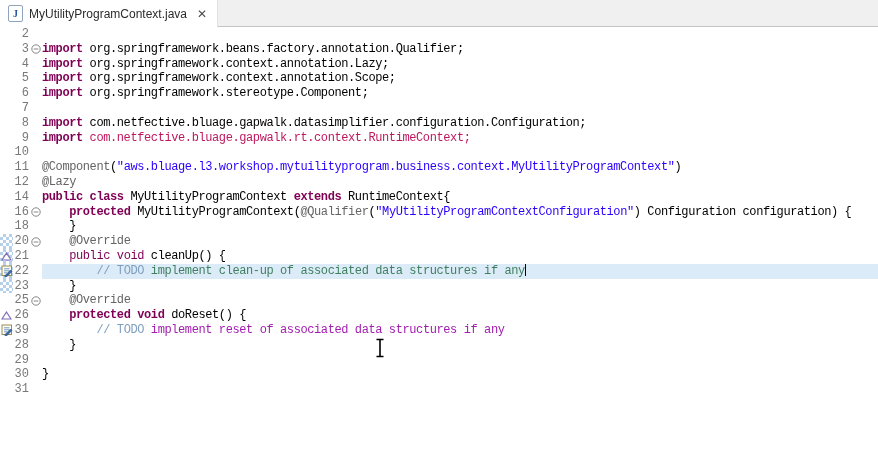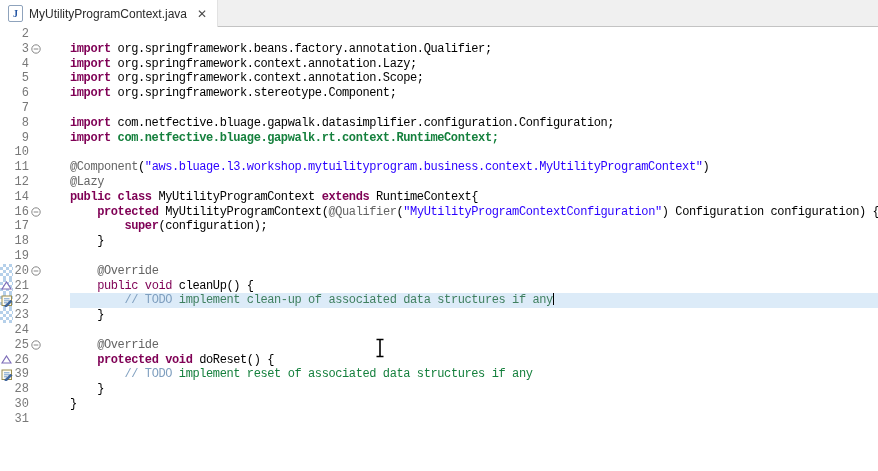--- a/index.html
+++ b/index.html
@@ -33,21 +33,21 @@
     position:absolute;top:27px;left:0;right:0;bottom:0;background:#ffffff;
     font-family:"Liberation Mono","DejaVu Sans Mono",monospace;
     font-size:12px;letter-spacing:-0.4px;cursor:text;z-index:1;
   }
   .line{display:flex;height:14.8px;line-height:14.8px;white-space:pre;}
   .mcol{flex:0 0 13px;display:flex;align-items:center;justify-content:center;position:relative;}
   .mcol.hatch{background:repeating-conic-gradient(#b5d0ea 0% 25%, #ffffff 0% 50%) 0 0/6px 6px;}
   .mcol svg{display:block;}
   .num{flex:0 0 16px;text-align:right;color:#787878;letter-spacing:0;}
   .fold{flex:0 0 13px;display:flex;align-items:center;justify-content:center;}
-  .code{flex:1 1 auto;color:#000000;margin-left:28px;}
+  .code{flex:1 1 auto;color:#000000;}
   .line.current .code{background:#dcebf8;}
   .caret{display:inline-block;width:1.5px;height:12px;background:#000000;vertical-align:-2px;}
 
   
   .ibeam{position:absolute;z-index:5;pointer-events:none;}
 </style>
 </head>
 <body>
 
 <div class="window">
@@ -66,63 +66,61 @@
       <div class="line"><span class="mcol"></span><span class="num">2</span><span class="fold"></span><span class="code"></span></div>
       <div class="line"><span class="mcol"></span><span class="num">3</span><span class="fold"><svg width="10" height="10" viewBox="0 0 10 10">
             <circle cx="5" cy="5" r="4.2" fill="#ffffff" stroke="#868686" stroke-width="1"></circle>
             <line x1="2.7" y1="5" x2="7.3" y2="5" stroke="#868686" stroke-width="1"></line>
           </svg></span><span class="code"><span style="color: rgb(127, 0, 85); font-weight: bold;">import</span><span style="color: rgb(0, 0, 0);"> org.springframework.beans.factory.annotation.Qualifier;</span></span></div>
       <div class="line"><span class="mcol"></span><span class="num">4</span><span class="fold"></span><span class="code"><span style="color: rgb(127, 0, 85); font-weight: bold;">import</span><span style="color: rgb(0, 0, 0);"> org.springframework.context.annotation.Lazy;</span></span></div>
       <div class="line"><span class="mcol"></span><span class="num">5</span><span class="fold"></span><span class="code"><span style="color: rgb(127, 0, 85); font-weight: bold;">import</span><span style="color: rgb(0, 0, 0);"> org.springframework.context.annotation.Scope;</span></span></div>
       <div class="line"><span class="mcol"></span><span class="num">6</span><span class="fold"></span><span class="code"><span style="color: rgb(127, 0, 85); font-weight: bold;">import</span><span style="color: rgb(0, 0, 0);"> org.springframework.stereotype.Component;</span></span></div>
       <div class="line"><span class="mcol"></span><span class="num">7</span><span class="fold"></span><span class="code"></span></div>
       <div class="line"><span class="mcol"></span><span class="num">8</span><span class="fold"></span><span class="code"><span style="color: rgb(127, 0, 85); font-weight: bold;">import</span><span style="color: rgb(0, 0, 0); font-family: Liberation Mono, monospace;"> com.netfective.bluage.gapwalk.datasimplifier.configuration.Configuration;</span></span></div>
-      <div class="line"><span class="mcol"></span><span class="num">9</span><span class="fold"></span><span class="code"><span style="color: rgb(127, 0, 85); font-weight: bold;">import</span><span style="color: #15803d; font-weight: bold;"> com.netfective.bluage.gapwalk.rt.context.RuntimeContext;</span></span></div>
+      <div class="line"><span class="mcol"></span><span class="num">9</span><span class="fold"></span><span class="code"><span style="color: rgb(127, 0, 85); font-weight: bold;">import</span><span style="color: #be185d;"> com.netfective.bluage.gapwalk.rt.context.RuntimeContext;</span></span></div>
       <div class="line"><span class="mcol"></span><span class="num">10</span><span class="fold"></span><span class="code"></span></div>
       <div class="line"><span class="mcol"></span><span class="num">11</span><span class="fold"></span><span class="code"><span style="color: rgb(100, 100, 100);">@Component</span><span style="color: rgb(0, 0, 0);">(</span><span style="color: rgb(42, 0, 255);">"aws.bluage.l3.workshop.mytuilityprogram.business.context.MyUtilityProgramContext"</span><span style="color: rgb(0, 0, 0);">)</span></span></div>
       <div class="line"><span class="mcol"></span><span class="num">12</span><span class="fold"></span><span class="code"><span style="color: rgb(100, 100, 100);">@Lazy</span></span></div>
       <div class="line"><span class="mcol"></span><span class="num">14</span><span class="fold"></span><span class="code"><span style="color: rgb(127, 0, 85); font-weight: bold;">public class</span><span style="color: rgb(0, 0, 0);"> MyUtilityProgramContext </span><span style="color: rgb(127, 0, 85); font-weight: bold;">extends</span><span style="color: rgb(0, 0, 0);"> RuntimeContext{</span></span></div>
       <div class="line"><span class="mcol"></span><span class="num">16</span><span class="fold"><svg width="10" height="10" viewBox="0 0 10 10">
             <circle cx="5" cy="5" r="4.2" fill="#ffffff" stroke="#868686" stroke-width="1"></circle>
             <line x1="2.7" y1="5" x2="7.3" y2="5" stroke="#868686" stroke-width="1"></line>
           </svg></span><span class="code"><span style="color: rgb(0, 0, 0);">    </span><span style="color: rgb(127, 0, 85); font-weight: bold;">protected</span><span style="color: rgb(0, 0, 0);"> MyUtilityProgramContext(</span><span style="color: rgb(100, 100, 100);">@Qualifier</span><span style="color: rgb(0, 0, 0);">(</span><span style="color: rgb(42, 0, 255);">"MyUtilityProgramContextConfiguration"</span><span style="color: rgb(0, 0, 0);">) Configuration configuration) {</span></span></div>
-      <div class="line"><span class="mcol"></span><span class="num">17</span><span class="fold"></span><span class="code"><span style="color: rgb(0, 0, 0);">        </span><span style="color: rgb(127, 0, 85); font-weight: bold;">super</span><span style="color: rgb(0, 0, 0);">(configuration);</span></span></div>
       <div class="line"><span class="mcol"></span><span class="num">18</span><span class="fold"></span><span class="code"><span style="color: rgb(0, 0, 0);">    }</span></span></div>
-      <div class="line"><span class="mcol"></span><span class="num">19</span><span class="fold"></span><span class="code"></span></div>
       <div class="line"><span class="mcol hatch"></span><span class="num">20</span><span class="fold"><svg width="10" height="10" viewBox="0 0 10 10">
             <circle cx="5" cy="5" r="4.2" fill="#ffffff" stroke="#868686" stroke-width="1"></circle>
             <line x1="2.7" y1="5" x2="7.3" y2="5" stroke="#868686" stroke-width="1"></line>
           </svg></span><span class="code"><span style="color: rgb(0, 0, 0);">    </span><span style="color: rgb(100, 100, 100);">@Override</span></span></div>
       <div class="line"><span class="mcol hatch"><svg width="11" height="9" viewBox="0 0 11 9">
             <polygon points="5.5,1 10,8 1,8" fill="#ffffff" stroke="#7d6db8" stroke-width="1.2"></polygon>
           </svg></span><span class="num">21</span><span class="fold"></span><span class="code"><span style="color: rgb(0, 0, 0);">    </span><span style="color: rgb(127, 0, 85); font-weight: normal;">public void</span><span style="color: rgb(0, 0, 0);"> cleanUp() {</span></span></div>
       <div class="line current"><span class="mcol hatch"><svg width="12" height="12" viewBox="0 0 12 12">
             <rect x="1" y="1" width="9.5" height="9.5" fill="#fffdf2" stroke="#998d4f" stroke-width="1"></rect>
             <line x1="3" y1="3.8" x2="8.5" y2="3.8" stroke="#6f9ccf" stroke-width="1"></line>
             <line x1="3" y1="5.8" x2="8.5" y2="5.8" stroke="#6f9ccf" stroke-width="1"></line>
             <line x1="3" y1="7.8" x2="6" y2="7.8" stroke="#6f9ccf" stroke-width="1"></line>
             <path d="M3.5 11 L9.5 5 L11 6.5 L5 12.5 Z" fill="#3b66a0" stroke="#24477c" stroke-width="0.5"></path>
           </svg></span><span class="num">22</span><span class="fold"></span><span class="code"><span style="color: rgb(0, 0, 0);">        </span><span style="color: rgb(127, 159, 191);">// TODO</span><span style="color: rgb(63, 127, 95);"> implement clean-up of associated data structures if any</span><span class="caret"></span></span></div>
       <div class="line"><span class="mcol hatch"></span><span class="num">23</span><span class="fold"></span><span class="code"><span style="color: rgb(0, 0, 0);">    }</span></span></div>
-      <div class="line"><span class="mcol"></span><span class="num">24</span><span class="fold"></span><span class="code"></span></div>
       <div class="line"><span class="mcol"></span><span class="num">25</span><span class="fold"><svg width="10" height="10" viewBox="0 0 10 10">
             <circle cx="5" cy="5" r="4.2" fill="#ffffff" stroke="#868686" stroke-width="1"></circle>
             <line x1="2.7" y1="5" x2="7.3" y2="5" stroke="#868686" stroke-width="1"></line>
           </svg></span><span class="code"><span style="color: rgb(0, 0, 0);">    </span><span style="color: rgb(100, 100, 100);">@Override</span></span></div>
       <div class="line"><span class="mcol"><svg width="11" height="9" viewBox="0 0 11 9">
             <polygon points="5.5,1 10,8 1,8" fill="#ffffff" stroke="#7d6db8" stroke-width="1.2"></polygon>
           </svg></span><span class="num">26</span><span class="fold"></span><span class="code"><span style="color: rgb(0, 0, 0);">    </span><span style="color: rgb(127, 0, 85); font-weight: bold;">protected void</span><span style="color: rgb(0, 0, 0);"> doReset() {</span></span></div>
       <div class="line"><span class="mcol"><svg width="12" height="12" viewBox="0 0 12 12">
             <rect x="1" y="1" width="9.5" height="9.5" fill="#fffdf2" stroke="#998d4f" stroke-width="1"></rect>
             <line x1="3" y1="3.8" x2="8.5" y2="3.8" stroke="#6f9ccf" stroke-width="1"></line>
             <line x1="3" y1="5.8" x2="8.5" y2="5.8" stroke="#6f9ccf" stroke-width="1"></line>
             <line x1="3" y1="7.8" x2="6" y2="7.8" stroke="#6f9ccf" stroke-width="1"></line>
             <path d="M3.5 11 L9.5 5 L11 6.5 L5 12.5 Z" fill="#3b66a0" stroke="#24477c" stroke-width="0.5"></path>
-          </svg></span><span class="num">39</span><span class="fold"></span><span class="code"><span style="color: rgb(0, 0, 0);">        </span><span style="color: rgb(127, 159, 191);">// TODO</span><span style="color: #15803d;"> implement reset of associated data structures if any</span></span></div>
+          </svg></span><span class="num">39</span><span class="fold"></span><span class="code"><span style="color: rgb(0, 0, 0);">        </span><span style="color: rgb(127, 159, 191);">// TODO</span><span style="color: #a21caf;"> implement reset of associated data structures if any</span></span></div>
       <div class="line"><span class="mcol"></span><span class="num">28</span><span class="fold"></span><span class="code"><span style="color: rgb(0, 0, 0);">    }</span></span></div>
+      <div class="line"><span class="mcol"></span><span class="num">29</span><span class="fold"></span><span class="code"></span></div>
       <div class="line"><span class="mcol"></span><span class="num">30</span><span class="fold"></span><span class="code"><span style="color: rgb(0, 0, 0);">}</span></span></div>
       <div class="line"><span class="mcol"></span><span class="num">31</span><span class="fold"></span><span class="code"></span></div>
     </div>
 
   <div class="ibeam" id="ibeam" style="left: 374px; top: 338px;">
     <svg width="12" height="20" viewBox="0 0 12 20">
       <path d="M2.5 1.5 H9.5 M6 1.5 V18.5 M2.5 18.5 H9.5" stroke="#000000" stroke-width="1.6" fill="none"></path>
     </svg>
   </div>
 

